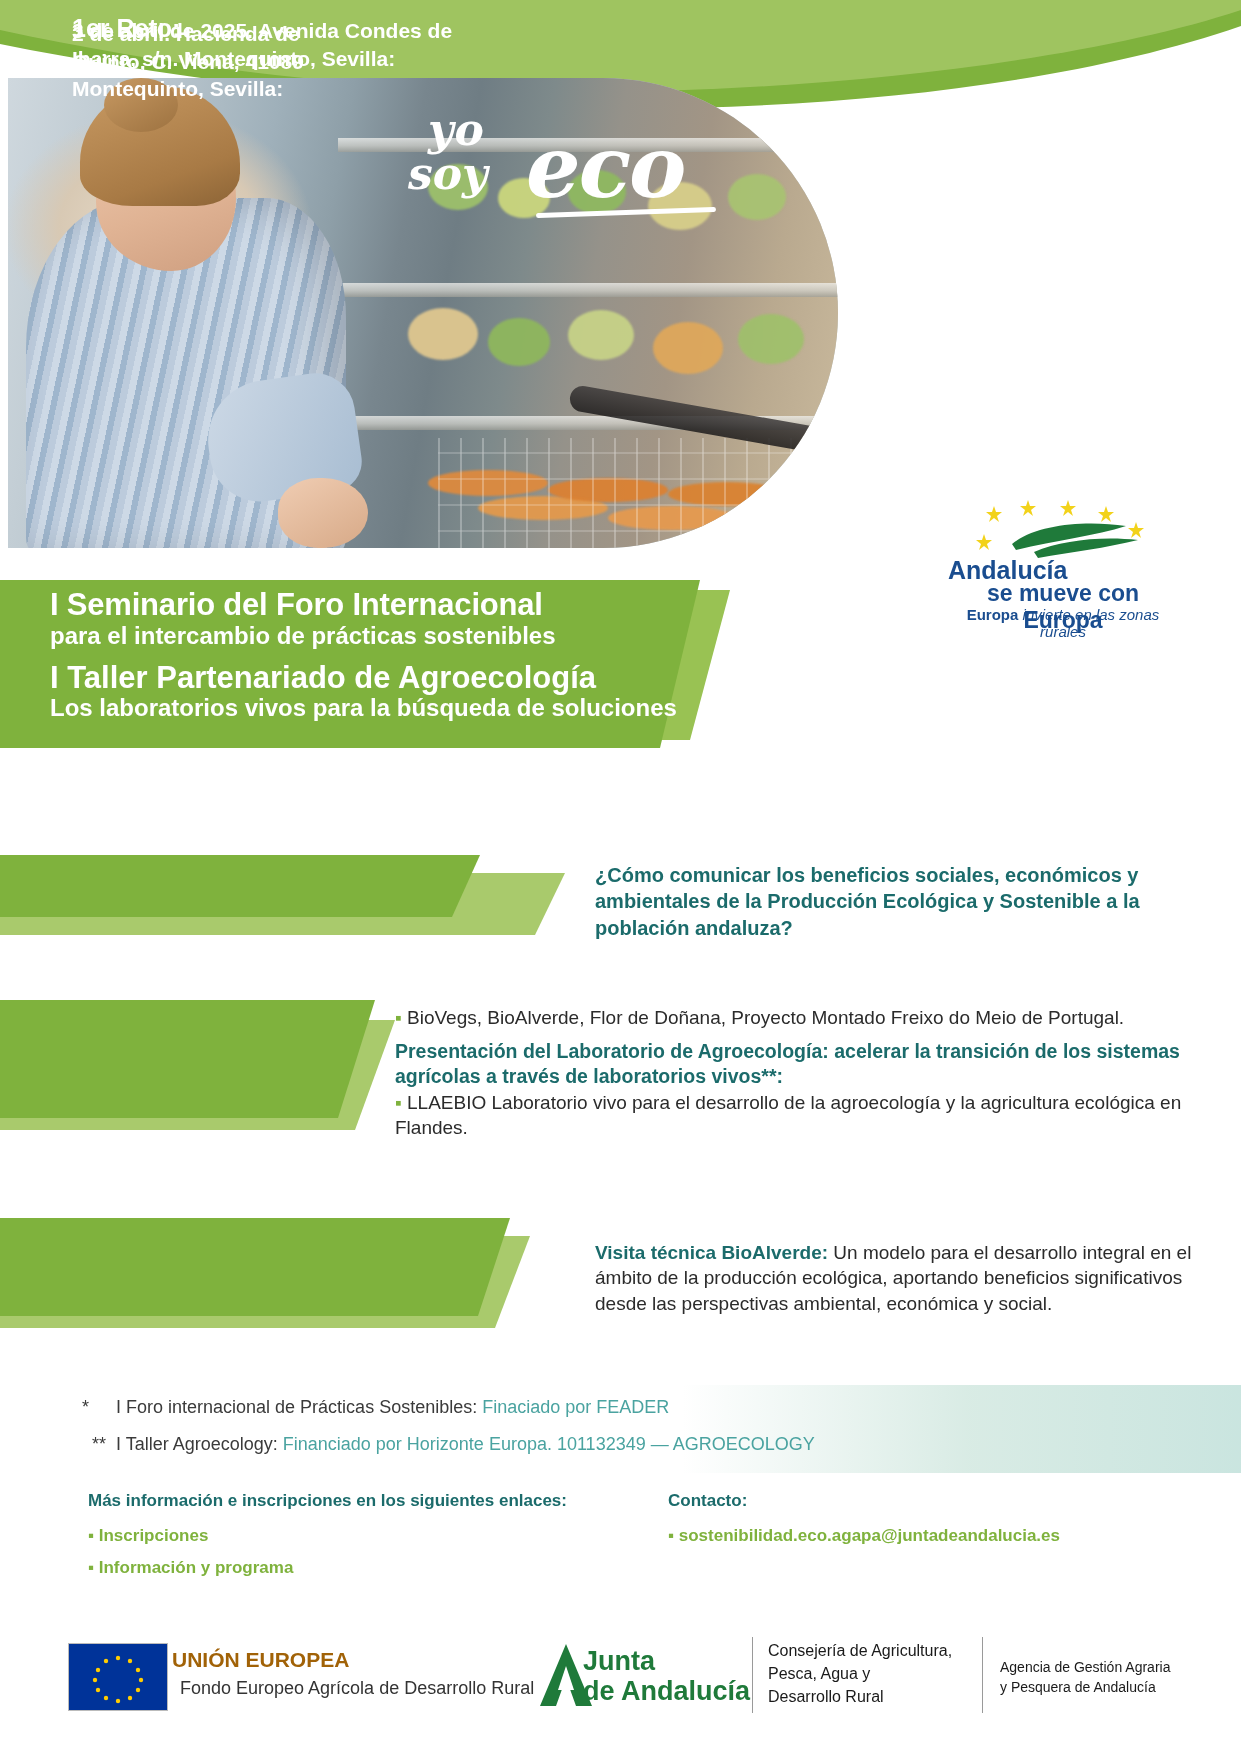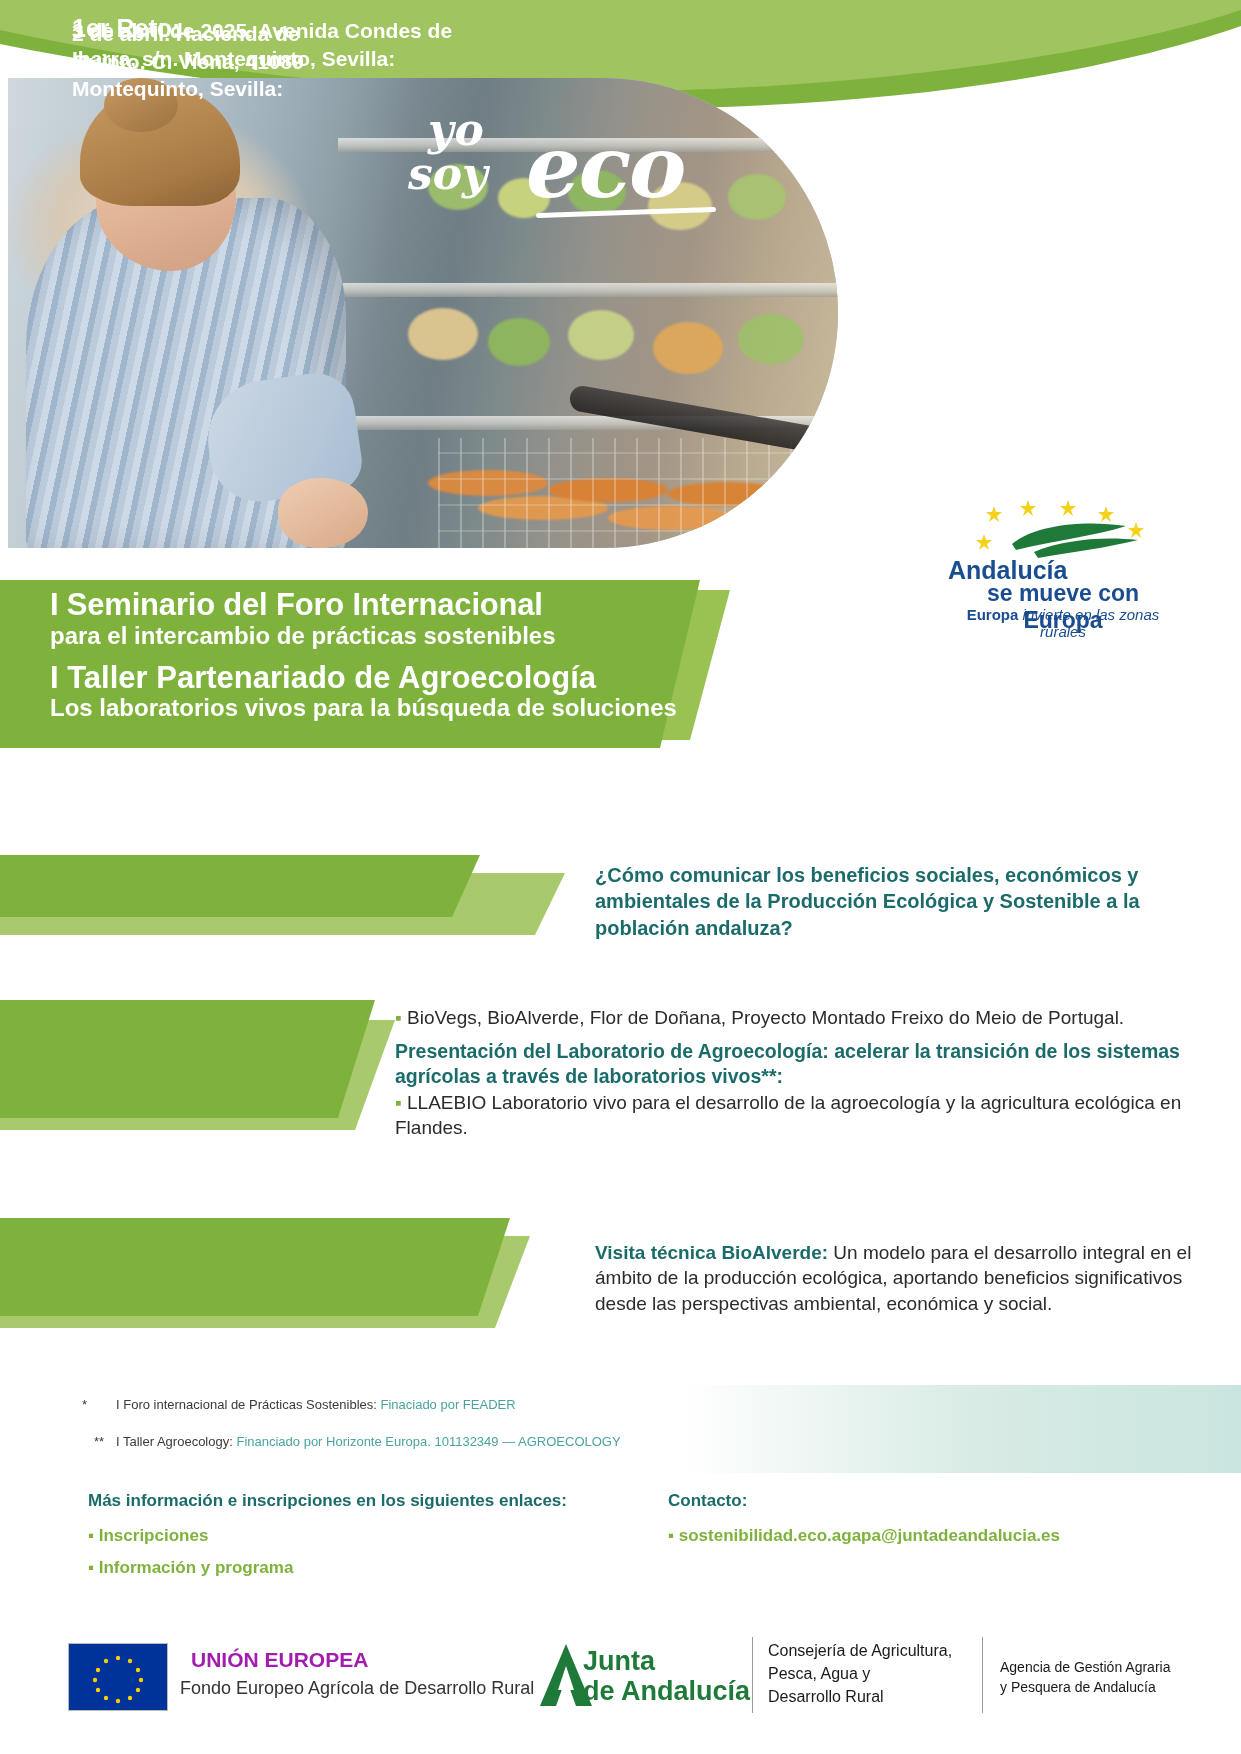--- a/index.html
+++ b/index.html
@@ -336,21 +336,21 @@
 
   
   .notes-band {
     position: absolute;
     left: 0; top: 1385px;
     width: 1241px; height: 88px;
     background: linear-gradient(90deg, rgba(255,255,255,1) 0%, rgba(255,255,255,1) 55%, rgba(210,232,224,.85) 78%, rgba(196,226,220,.9) 100%);
   }
   .note {
     position: absolute;
-    font-size: 13px;
+    font-size: 18px;
     color: #3a3a3a;
   }
   .note .star { display: inline-block; width: 34px; color: #3a3a3a; }
   .note .green { color: #4aa3a0; }
   .note1 { left: 82px; top: 1397px; }
   .note2 { left: 82px; top: 1434px; text-align: center; }
 
   
   .links-head {
     position: absolute; left: 88px; top: 1491px;
@@ -374,22 +374,22 @@
 
   
   .eu-flag {
     position: absolute; left: 68px; top: 1643px;
     width: 98px; height: 66px;
     background: #003399;
     border: 1px solid #bbb;
   }
   .eu-stars { position: absolute; inset: 0; }
   .eu-text-1 {
-    position: absolute; left: 191px; top: 1648px;
-    font-size: 21px; font-weight: 700; color: #a21caf;
+    position: absolute; left: 172px; top: 1648px;
+    font-size: 21px; font-weight: 700; color: #a16207;
   }
   .eu-text-2 {
     position: absolute; left: 180px; top: 1678px;
     font-size: 18px; color: #333;
   }
   .junta-logo {
     position: absolute; left: 536px; top: 1640px;
     width: 60px; height: 70px;
   }
   .junta-text-1 {

